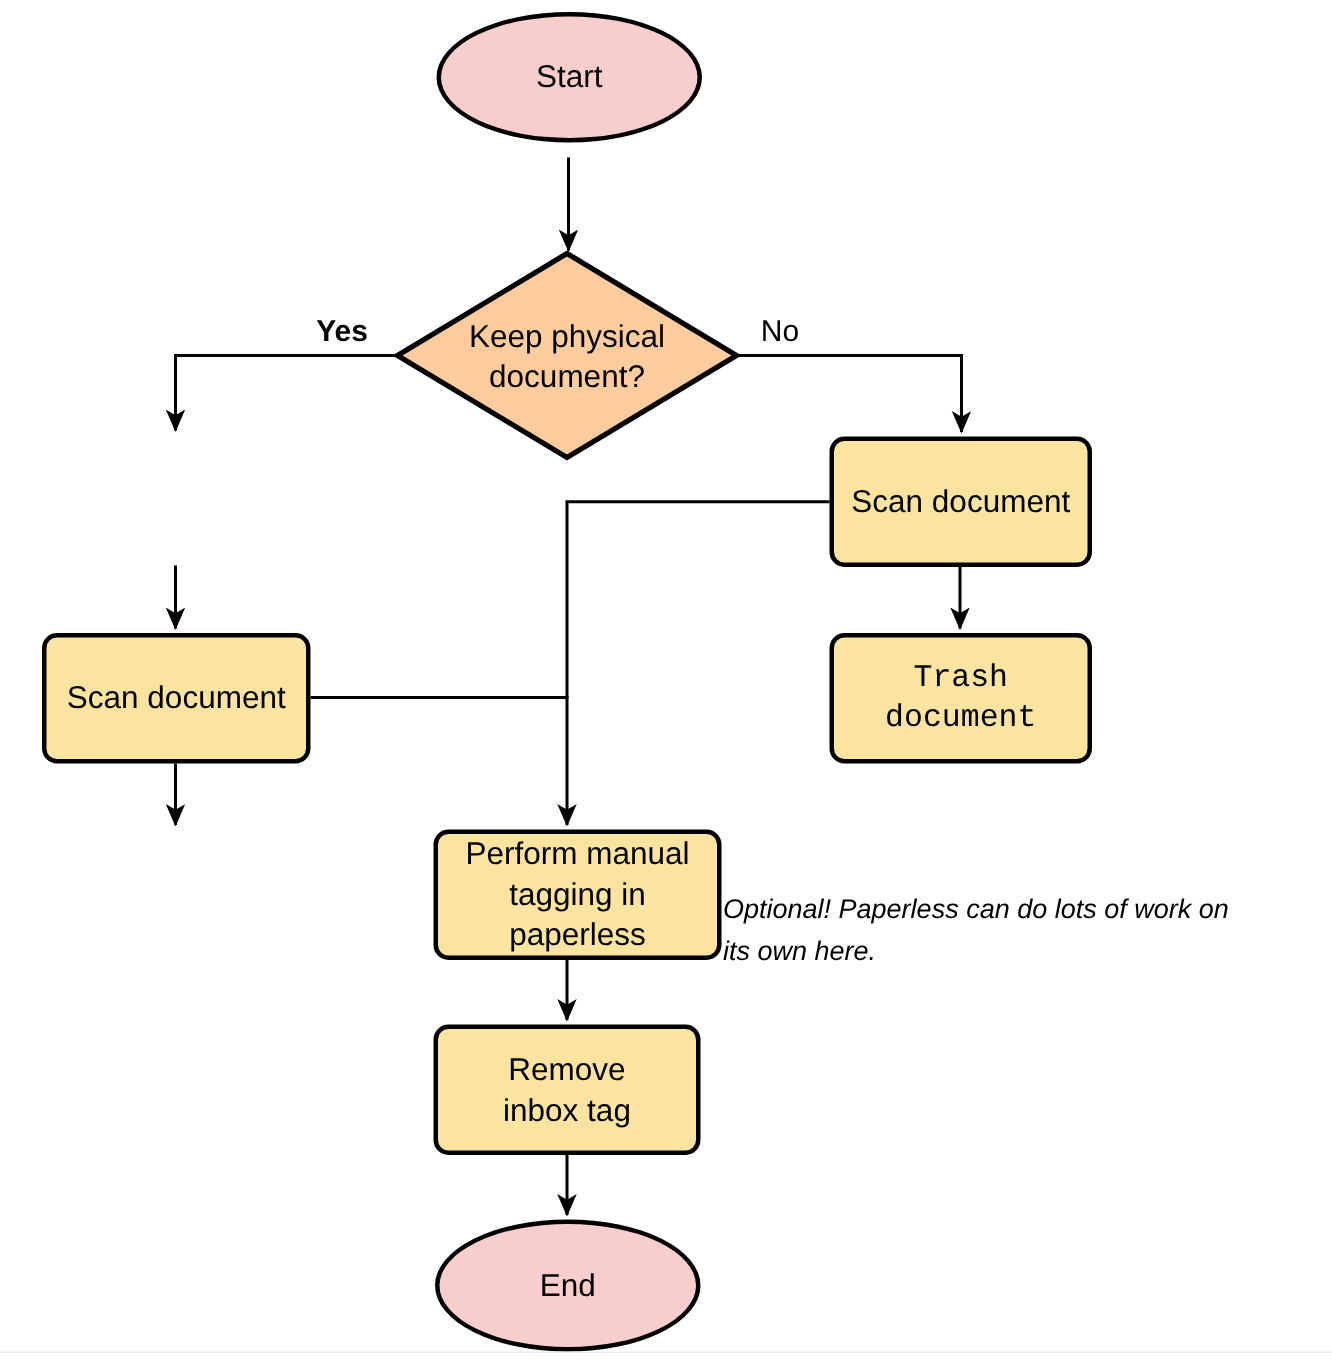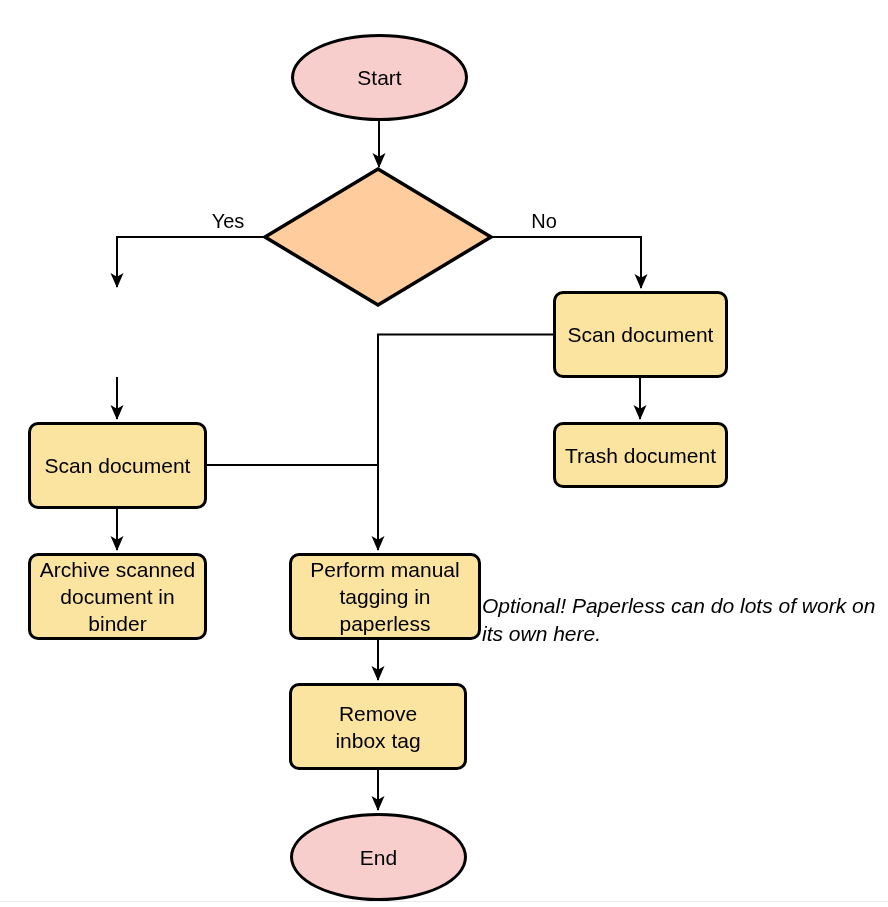--- a/index.html
+++ b/index.html
@@ -52,21 +52,21 @@
     background: transparent;
   }
   .edge-label {
     position: absolute;
     font-size: 20px;
     line-height: 26px;
     text-align: center;
   }
   .annotation {
     position: absolute;
-    font-size: 21px;
+    font-size: 18px;
     line-height: 28px;
     font-style: italic;
     white-space: pre-line;
     color: var(--annotation-text, #000);
   }
   .footer-line {
     position: absolute;
     left: 0; right: 0;
     top: 901px;
     height: 1px;
@@ -92,37 +92,36 @@
     <path class="edge" marker-end="url(#arrow)" d="M117,509 L117,550"></path>
     <path class="edge" marker-end="url(#arrow)" d="M640,378 L640,419"></path>
     <path class="edge" marker-end="url(#arrow)" d="M553,334.5 L378,334.5 L378,550"></path>
     <path class="edge" d="M207,465 L379,465"></path>
     <path class="edge" marker-end="url(#arrow)" d="M378,640 L378,680"></path>
     <path class="edge" marker-end="url(#arrow)" d="M378,770 L378,810"></path>
 
     <polygon class="decision-shape" points="378,169 491,237 378,305 265,237"></polygon>
   </svg>
 
-  <div class="node terminator" style="left:291px; top:34px; width:177px; height:87px;">Start</div>
+  <div class="node terminator" style="left:291px; top:8px; width:177px; height:87px;">Start</div>
 
+  <div class="node decision-label" style="left:288px; top:196px; width:180px; height:84px;">Keep physical
+document?</div>
 
-  <div class="edge-label" style="left:203px; top:208px; width:50px;">Yes</div>
+  <div class="edge-label" style="left:203px; top:208px; width:50px;font-weight:bold;">Yes</div>
 
-  <div class="edge-label" style="left:519px; top:208px; width:50px;text-align:center;">No</div>
+  <div class="edge-label" style="left:495px; top:208px; width:50px;text-align:center;">No</div>
 
 
   <div class="node process" style="left:28px; top:422px; width:179px; height:87px;">Scan document</div>
 
-  <div class="node process" style="left:28px; top:553px; width:179px; height:87px;">Archive scanned
-document in
-binder</div>
 
   <div class="node process" style="left:553px; top:291px; width:175px; height:87px;">Scan document</div>
 
-  <div class="node process" style="left:553px; top:422px; width:175px; height:66px;">Trash document</div>
+  <div class="node process" style="left:553px; top:422px; width:175px; height:87px;font-family:Liberation Mono, monospace;">Trash document</div>
 
   <div class="node process" style="left:289px; top:553px; width:192px; height:87px;">Perform manual
 tagging in
 paperless</div>
 
   <div class="annotation" style="left:482px; top:592px; width:404px;">Optional! Paperless can do lots of work on
 its own here.</div>
 
   <div class="node process" style="left:289px; top:683px; width:178px; height:87px;">Remove
 inbox tag</div>

